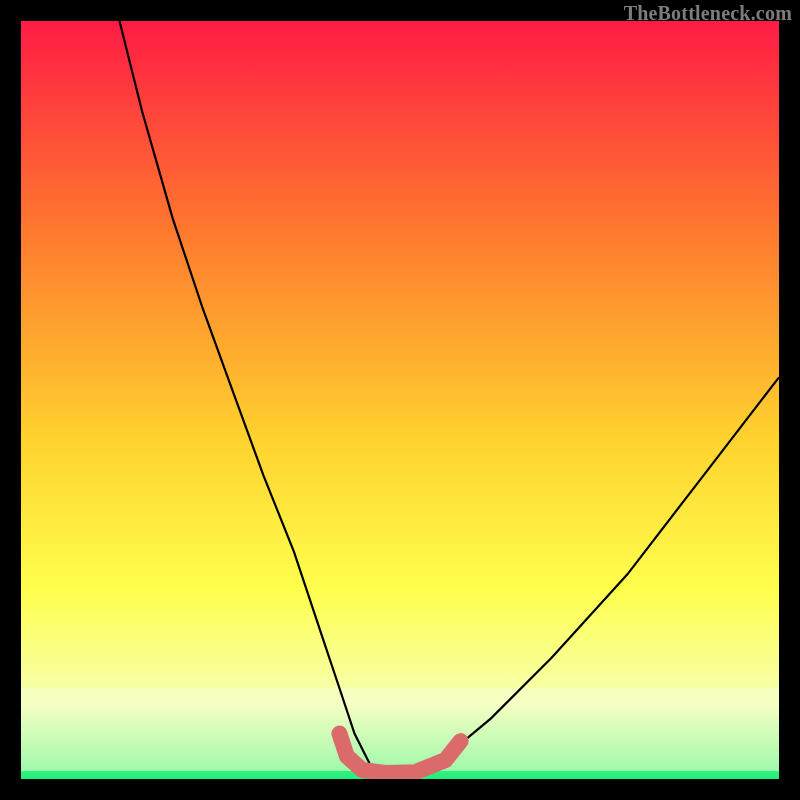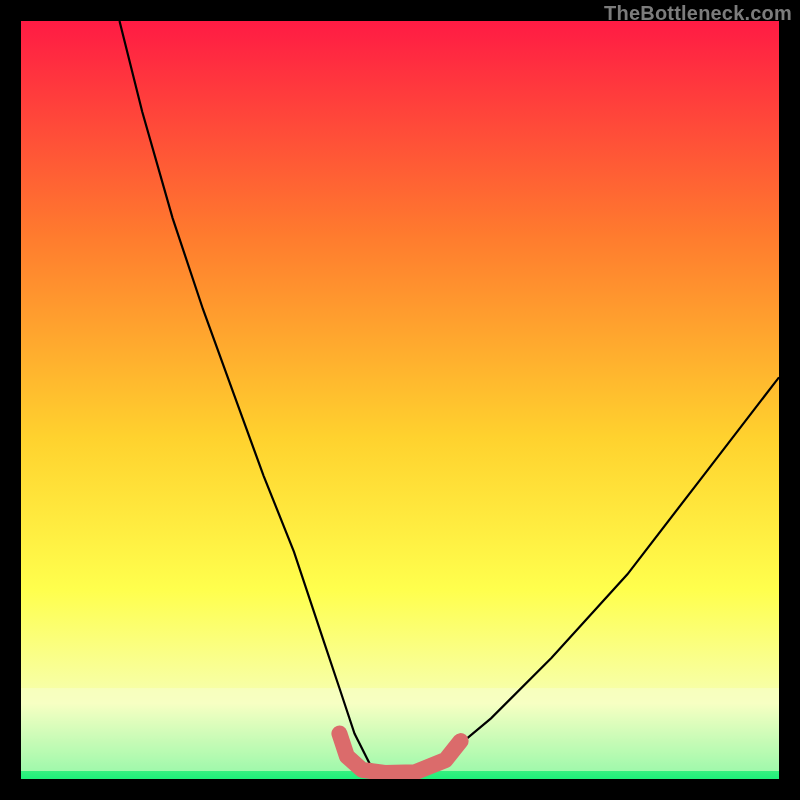--- a/index.html
+++ b/index.html
@@ -9,20 +9,21 @@
     height: 800px;
     background: #000;
     overflow: hidden;
     font-family: Arial, Helvetica, sans-serif;
   }
   .outer {
     width: 800px;
     height: 800px;
     background: #000;
     position: relative;
+    font-family: Liberation Serif, serif;
   }
   .stage-wrap {
     position: absolute;
     left: 21px;
     top: 21px;
     width: 758px;
     height: 758px;
   }
   svg { display: block; }
   .watermark {

